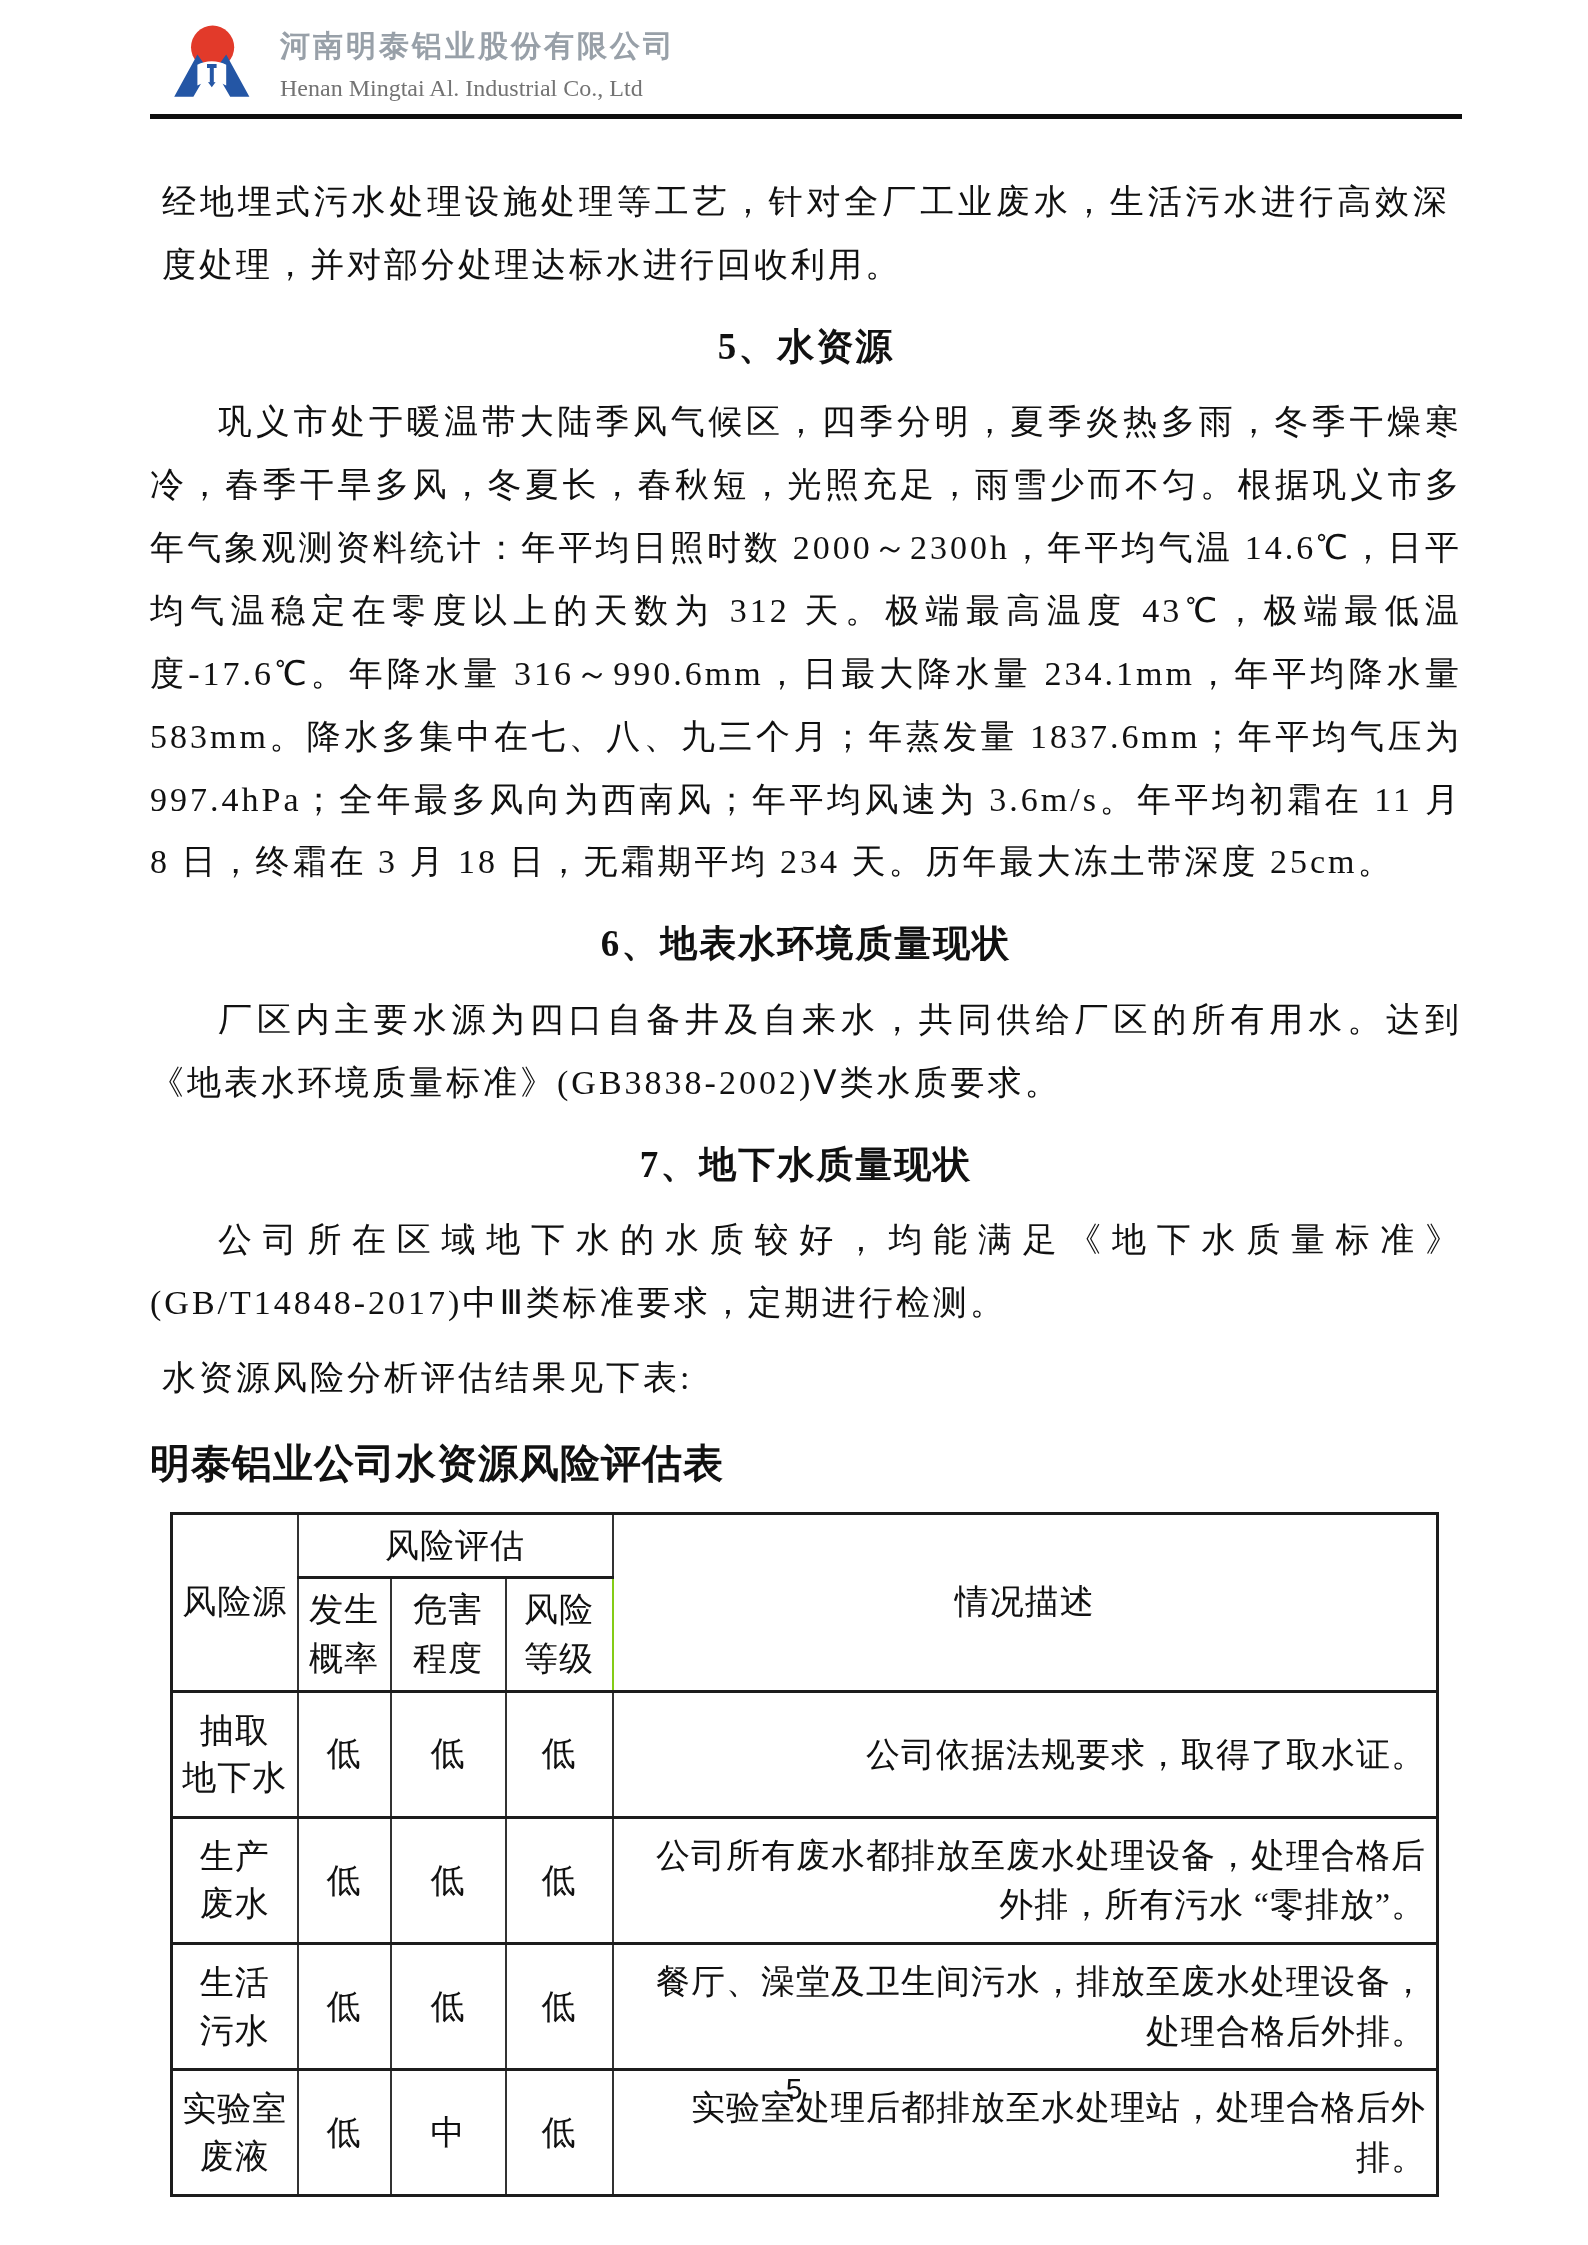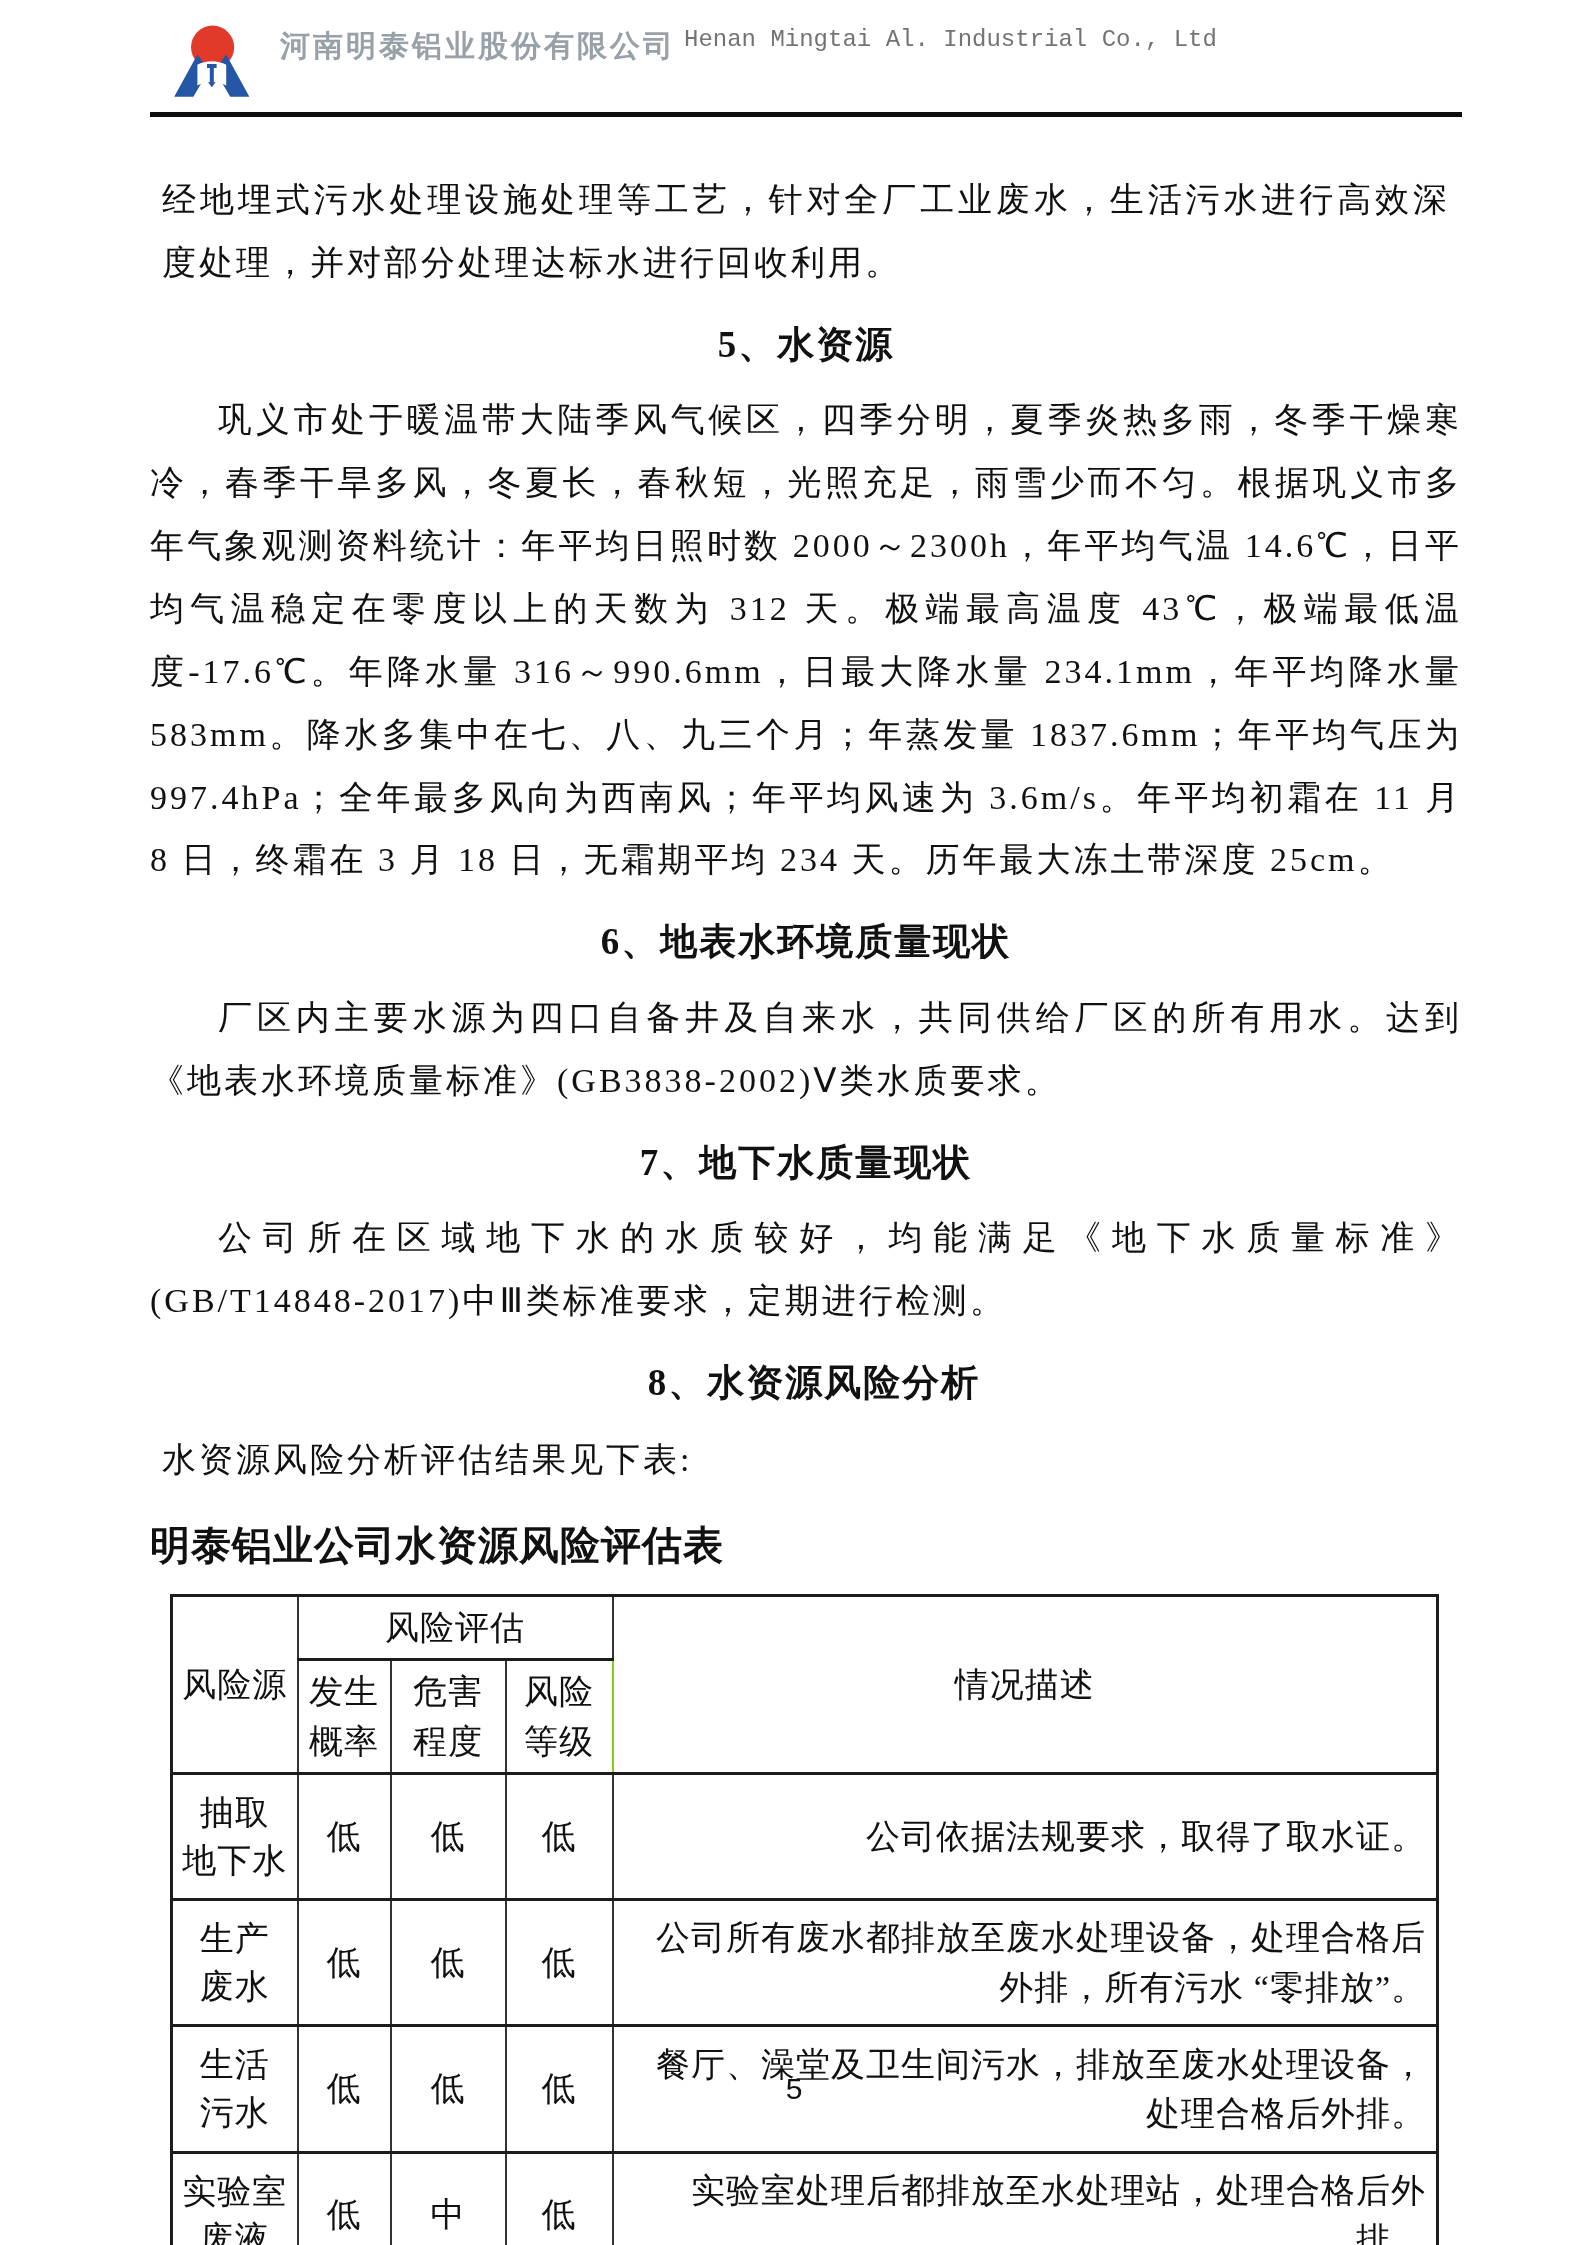--- a/index.html
+++ b/index.html
@@ -17,22 +17,22 @@
   .page { width: 100%; height: 100%; position: relative; }
 
   
   .hdr {
     display: flex;
     align-items: flex-start;
     gap: 26px;
     padding: 20px 128px 0 168px;
   }
   .logo { width: 86px; height: 80px; flex: 0 0 auto; }
-  .company { display: flex; flex-direction: row; gap: 8px; padding-top: 6px;
-             font-family: Liberation Mono, monospace; }
+  .company { display: flex; flex-direction: column; gap: 8px; padding-top: 6px;
+             font-family: Liberation Serif, serif; }
   .company-cn { font-size: 30px; letter-spacing: 3px; color: #98a0a8; font-weight: 600; }
   .company-en { font-size: 24px; color: #737373; }
   .rule { height: 5px; background: #0e0e0e; margin: 12px 126px 0 150px; }
 
   
   .content {
     padding: 40px 126px 0 150px;
     font-size: 34px;
     line-height: 1.85;
     text-align: justify;
@@ -124,21 +124,20 @@
 
     <h2 class="sec">5、水资源</h2>
     <p class="para">巩义市处于暖温带大陆季风气候区，四季分明，夏季炎热多雨，冬季干燥寒冷，春季干旱多风，冬夏长，春秋短，光照充足，雨雪少而不匀。根据巩义市多年气象观测资料统计：年平均日照时数 2000～2300h，年平均气温 14.6℃，日平均气温稳定在零度以上的天数为 312 天。极端最高温度 43℃，极端最低温度-17.6℃。年降水量 316～990.6mm，日最大降水量 234.1mm，年平均降水量 583mm。降水多集中在七、八、九三个月；年蒸发量 1837.6mm；年平均气压为 997.4hPa；全年最多风向为西南风；年平均风速为 3.6m/s。年平均初霜在 11 月 8 日，终霜在 3 月 18 日，无霜期平均 234 天。历年最大冻土带深度 25cm。</p>
 
     <h2 class="sec">6、地表水环境质量现状</h2>
     <p class="para">厂区内主要水源为四口自备井及自来水，共同供给厂区的所有用水。达到《地表水环境质量标准》(GB3838-2002)Ⅴ类水质要求。</p>
 
     <h2 class="sec">7、地下水质量现状</h2>
     <p class="para">公司所在区域地下水的水质较好，均能满足《地下水质量标准》(GB/T14848-2017)中Ⅲ类标准要求，定期进行检测。</p>
 
-    <h2 class="sec sec8">8、水资源风险分析</h2>
     <p class="cont">水资源风险分析评估结果见下表:</p>
 
     <div class="table-title">明泰铝业公司水资源风险评估表</div>
 
     <table class="risk">
       <colgroup>
         <col style="width:126px">
         <col style="width:93px">
         <col style="width:115px">
         <col style="width:107px">

